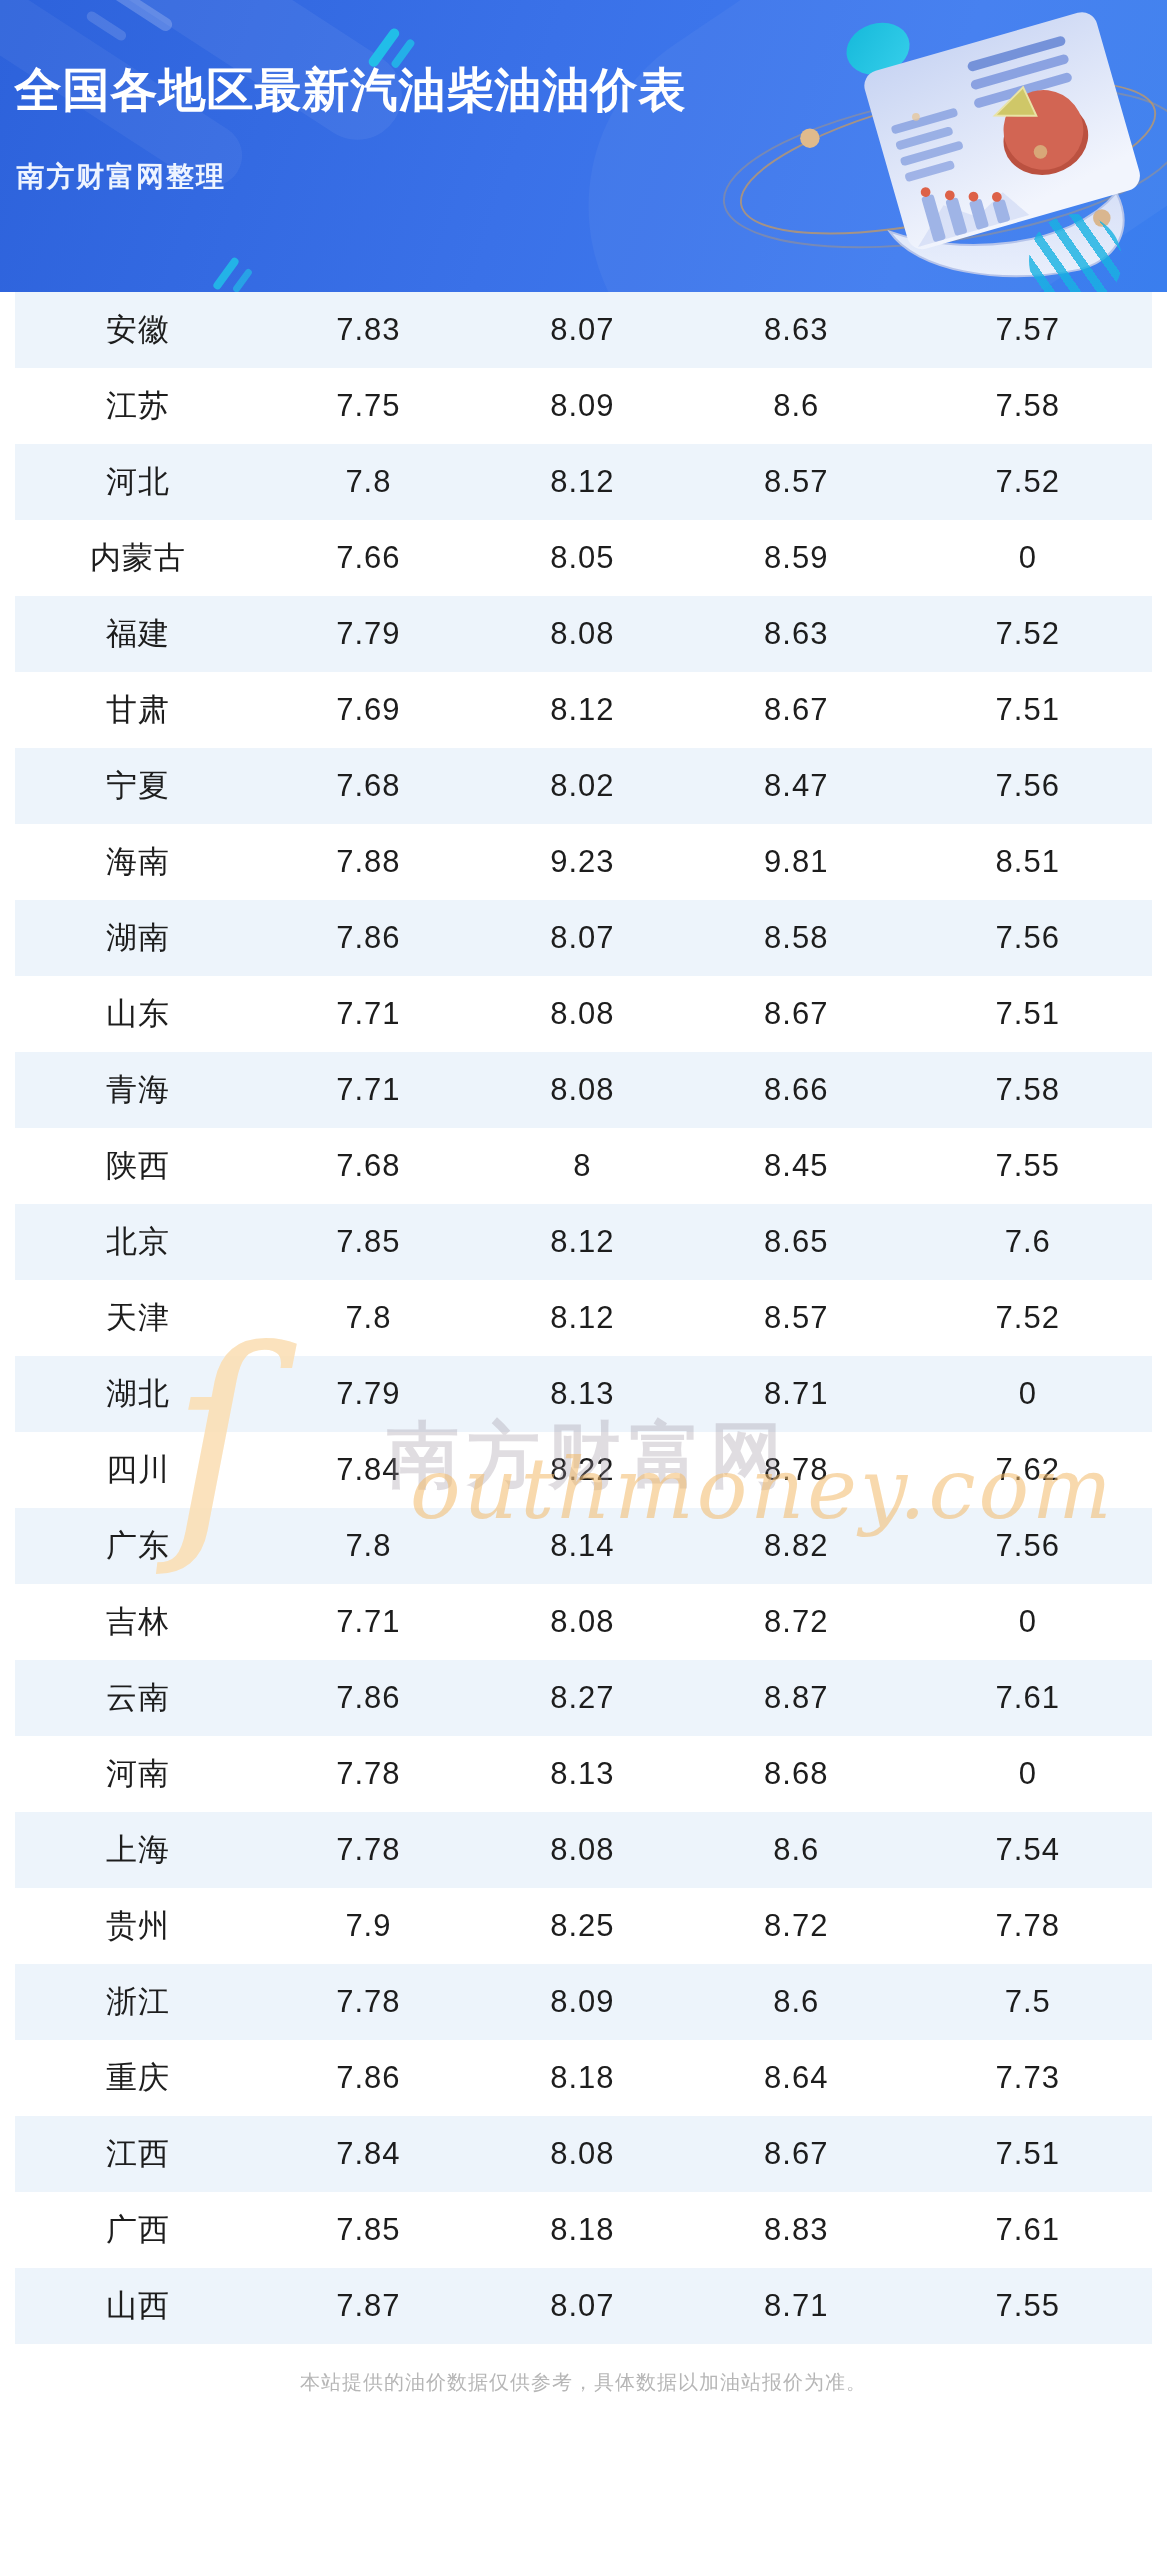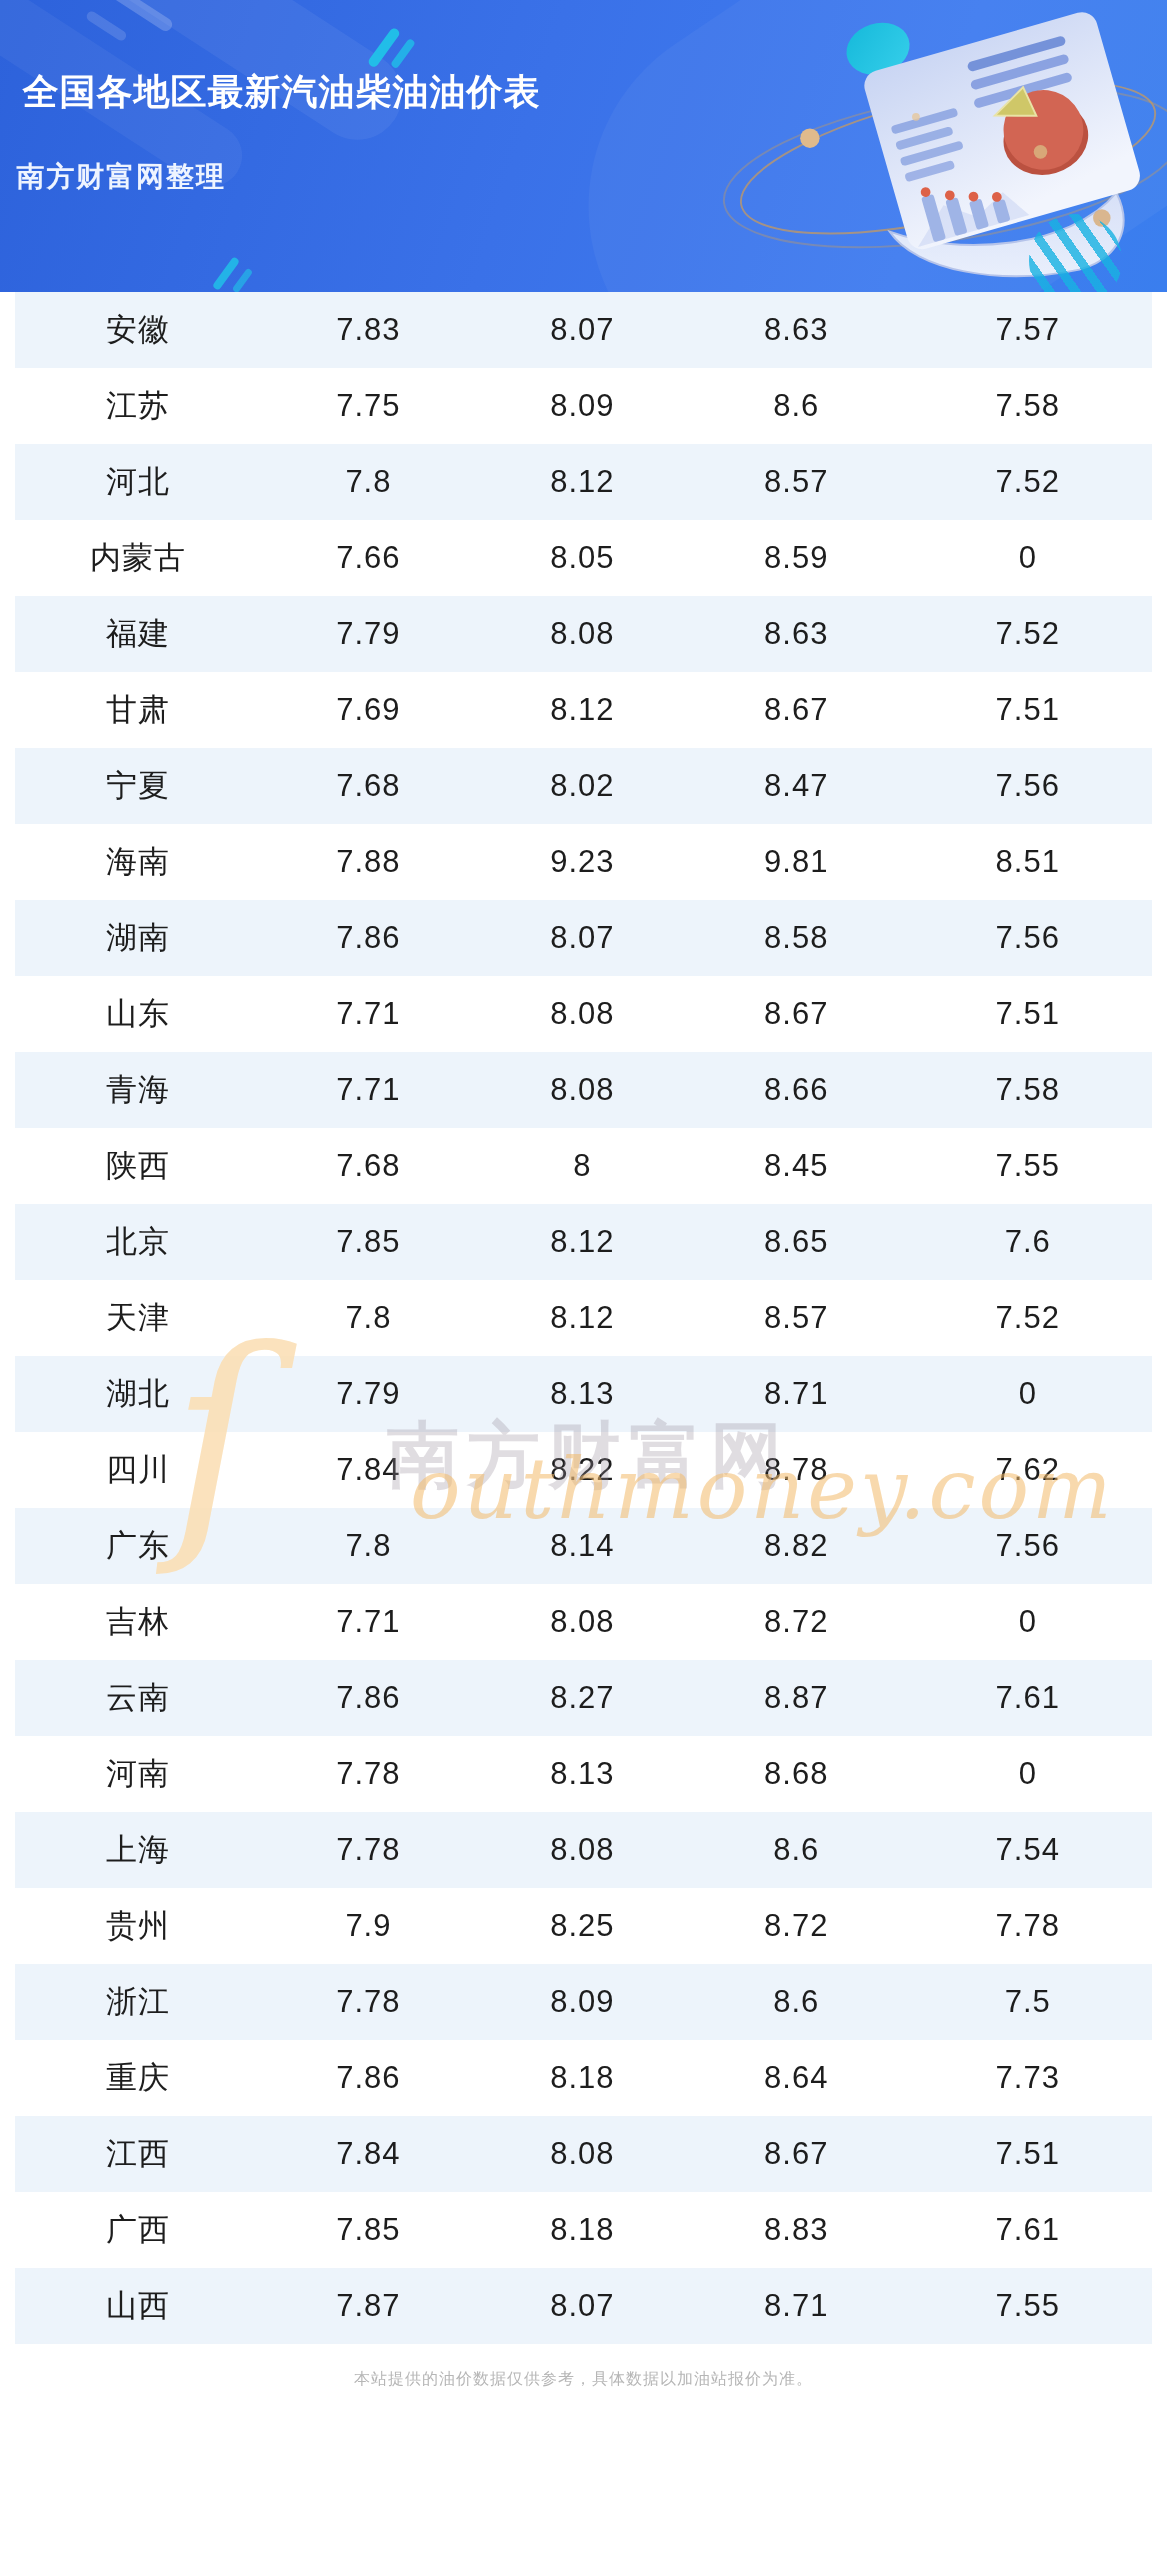--- a/index.html
+++ b/index.html
@@ -27,22 +27,22 @@
   .tick.t1{left:379px;top:25px;width:9.7px;height:45px;transform:rotate(36deg);opacity:.9;}
   .tick.t2{left:399px;top:37px;width:7.8px;height:33px;transform:rotate(36deg);opacity:.75;}
   .tick.t3{left:222px;top:255px;width:7.8px;height:37px;transform:rotate(36deg);opacity:.8;}
   .tick.t4{left:239px;top:267px;width:6.8px;height:27px;transform:rotate(36deg);opacity:.6;}
   .striped-circle{
     position:absolute;left:1029px;top:214px;width:93px;height:93px;border-radius:50%;
     background:repeating-linear-gradient(55deg,rgba(24,178,226,.95) 0 8.8px,rgba(24,178,226,0) 8.8px 21.4px);
     opacity:.85;
   }
   .banner-title{
-    position:absolute;left:14.6px;top:64px;margin:8px;
-    font-size:36px;font-weight:700;color:#ffffff;letter-spacing:1px;line-height:1.1;
+    position:absolute;left:14.6px;top:64px;margin:0;
+    font-size:47px;font-weight:700;color:#ffffff;letter-spacing:1px;line-height:1.1;
   }
   .banner-subtitle{
     position:absolute;left:16.5px;top:158px;margin:0;
     font-size:28px;font-weight:700;color:#eef4ff;letter-spacing:1.9px;
   }
   .illu{position:absolute;right:0;top:0;}
   
   .table{position:relative;padding:0 14.6px;z-index:1;}
   .t-head{
     display:grid;grid-template-columns:21.7% 18.8% 18.8% 18.8% 21.9%;
@@ -73,21 +73,21 @@
     margin-top:34px;
   }
   .wm-en{
     position:absolute;left:410px;top:95px;
     font-family:"DejaVu Serif","Liberation Serif",serif;font-style:italic;
     font-size:84px;line-height:1;letter-spacing:2.9px;
     color:rgba(243,186,106,.55);
   }
   
   .foot{margin-top:25px;text-align:center;}
-  .foot p{margin:0;font-size:16px;color:#b6b6b6;letter-spacing:1px;}
+  .foot p{margin:0;font-size:20px;color:#b6b6b6;letter-spacing:1px;}
 </style>
 </head>
 <body>
 
 <div class="page">
 
   <header class="banner">
     <div class="stripe s1"></div>
     <div class="stripe s2"></div>
     <div class="stripe s5"></div>

